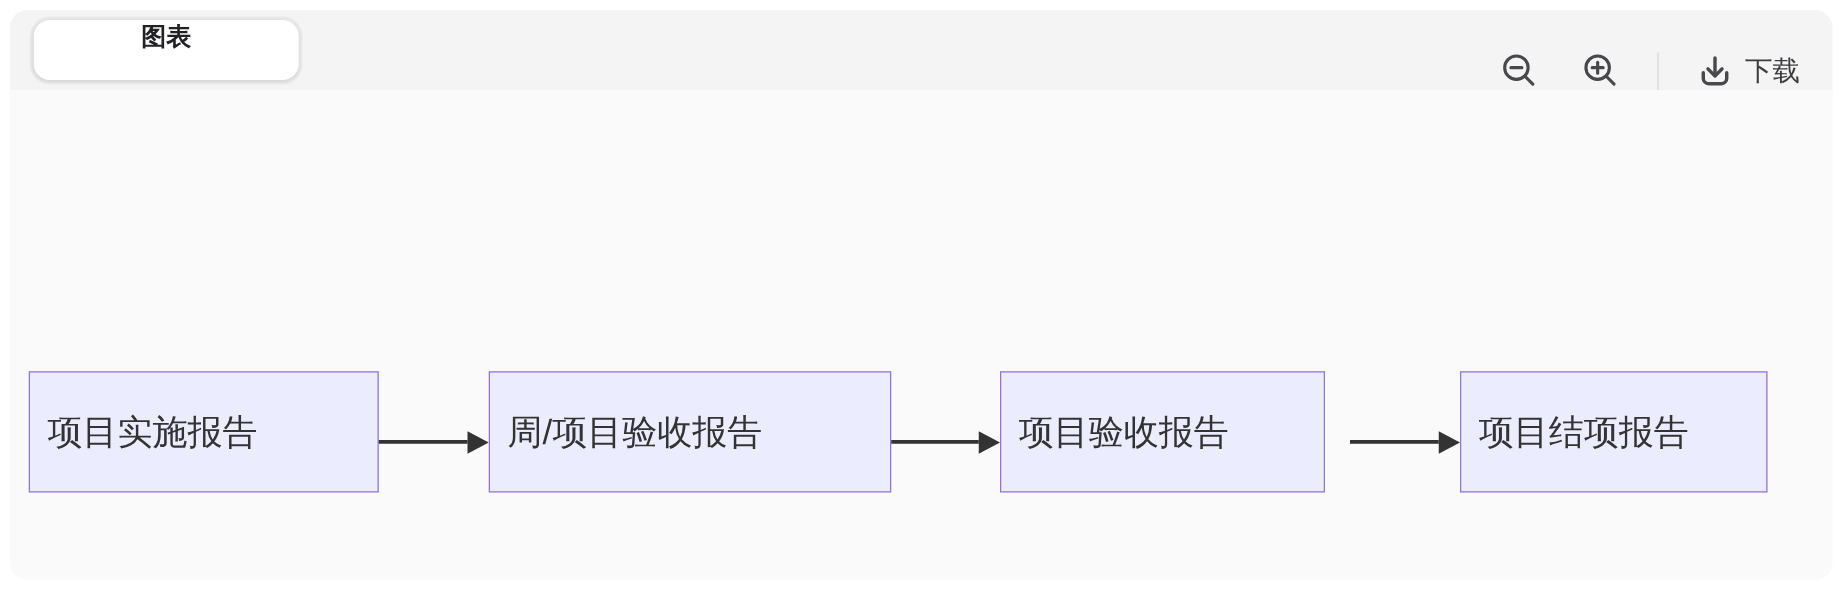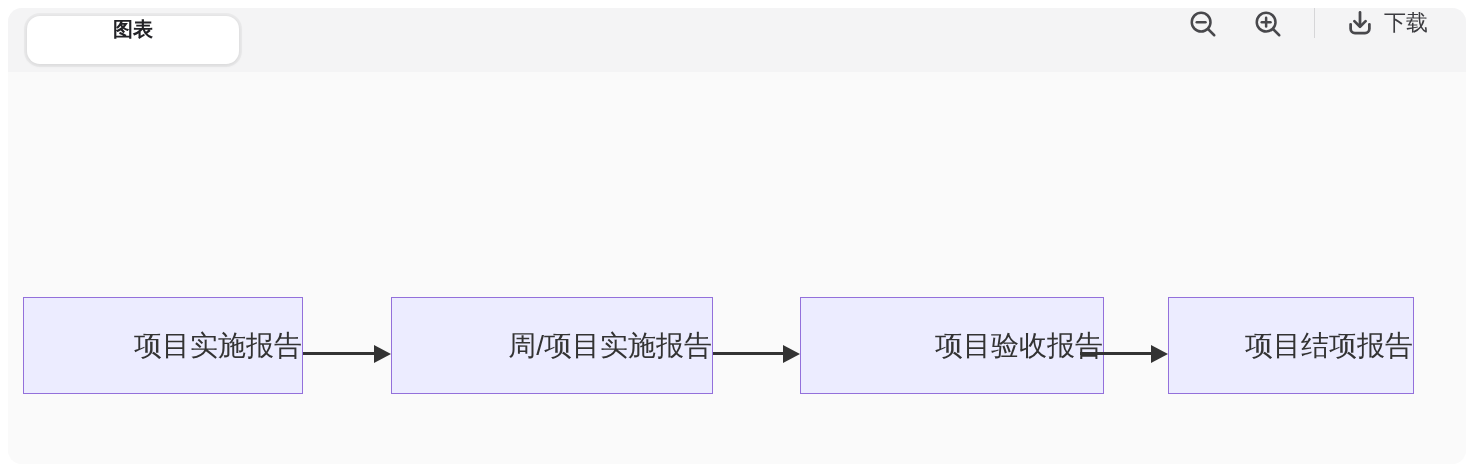--- a/index.html
+++ b/index.html
@@ -44,22 +44,22 @@
     user-select: none;
   }
   .seg-tab.active {
     background: #ffffff;
     color: #222226;
     font-weight: 700;
     box-shadow: 0 1px 4px rgba(0,0,0,0.10);
   }
   .toolbar-right {
     position: absolute;
-    right: 38px; top: 0; height: 64px;
-    display: flex; align-items: flex-start;
+    right: 26px; top: 0; height: 64px;
+    display: flex; align-items: flex-end;
     gap: 0;
   }
   .icon-btn {
     width: 32px; height: 32px;
     display: flex; align-items: center; justify-content: center;
     cursor: pointer;
   }
   .icon-btn svg { display: block; }
   .tb-gap { width: 33px; }
   .tb-divider {
@@ -79,29 +79,30 @@
     position: absolute;
     left: 0; top: 64px; right: 0; bottom: 0;
     background: var(--canvas-bg, #fafafa);
   }
   .node {
     position: absolute;
     top: 225px;
     height: 97px;
     background: var(--node-fill, #ECECFF);
     border: 1.5px solid var(--node-border, #9370DB);
-    display: flex; align-items: center; justify-content: flex-end;
+    display: flex; align-items: center; justify-content: flex-start;
     font-size: 28px;
     font-weight: 500;
     color: #333333;
     text-align: center;
+    padding-left: 14px;
   }
   .node1 { left: 15px;   width: 280px; }
   .node2 { left: 383px;  width: 322px; }
-  .node3 { left: 792px;  width: 304px; }
+  .node3 { left: 792px;  width: 260px; }
   .node4 { left: 1160px; width: 246px; }
   .edge {
     position: absolute;
     top: 272px;
     height: 19px;
     display: flex; align-items: center;
   }
   .edge .shaft {
     height: 3px;
     background: var(--arrow-color, #333333);
@@ -163,21 +164,21 @@
     <div class="node node1">
       <span>项目实施报告</span>
     </div>
 
     <div class="edge edge1">
       <div class="shaft"></div>
       <div class="head"></div>
     </div>
 
     <div class="node node2">
-      <span>周/项目实施报告</span>
+      <span>周/项目验收报告</span>
     </div>
 
     <div class="edge edge2">
       <div class="shaft"></div>
       <div class="head"></div>
     </div>
 
     <div class="node node3">
       <span>项目验收报告</span>
     </div>

